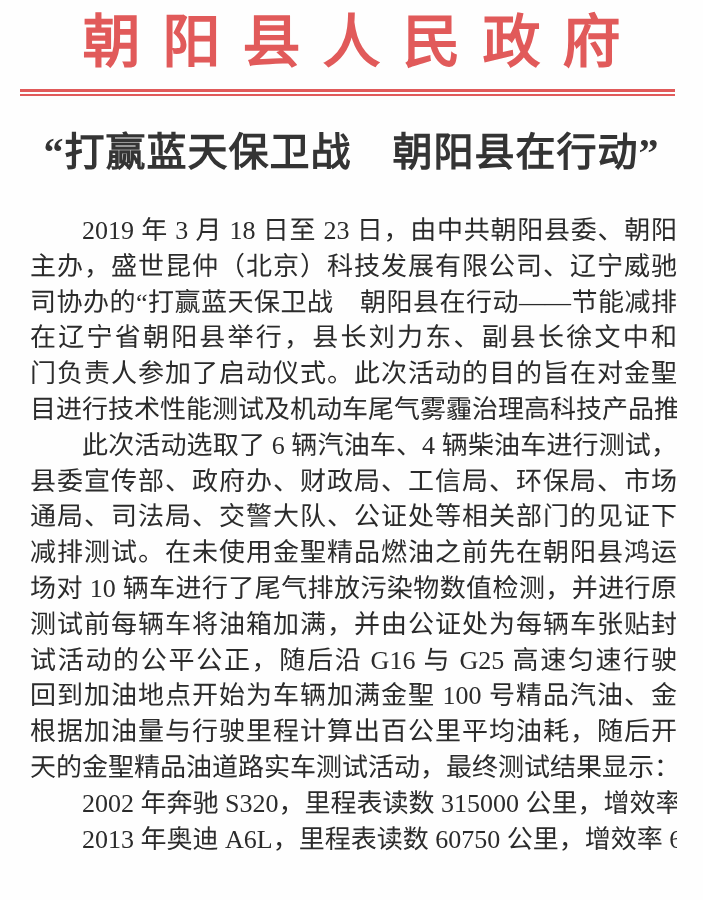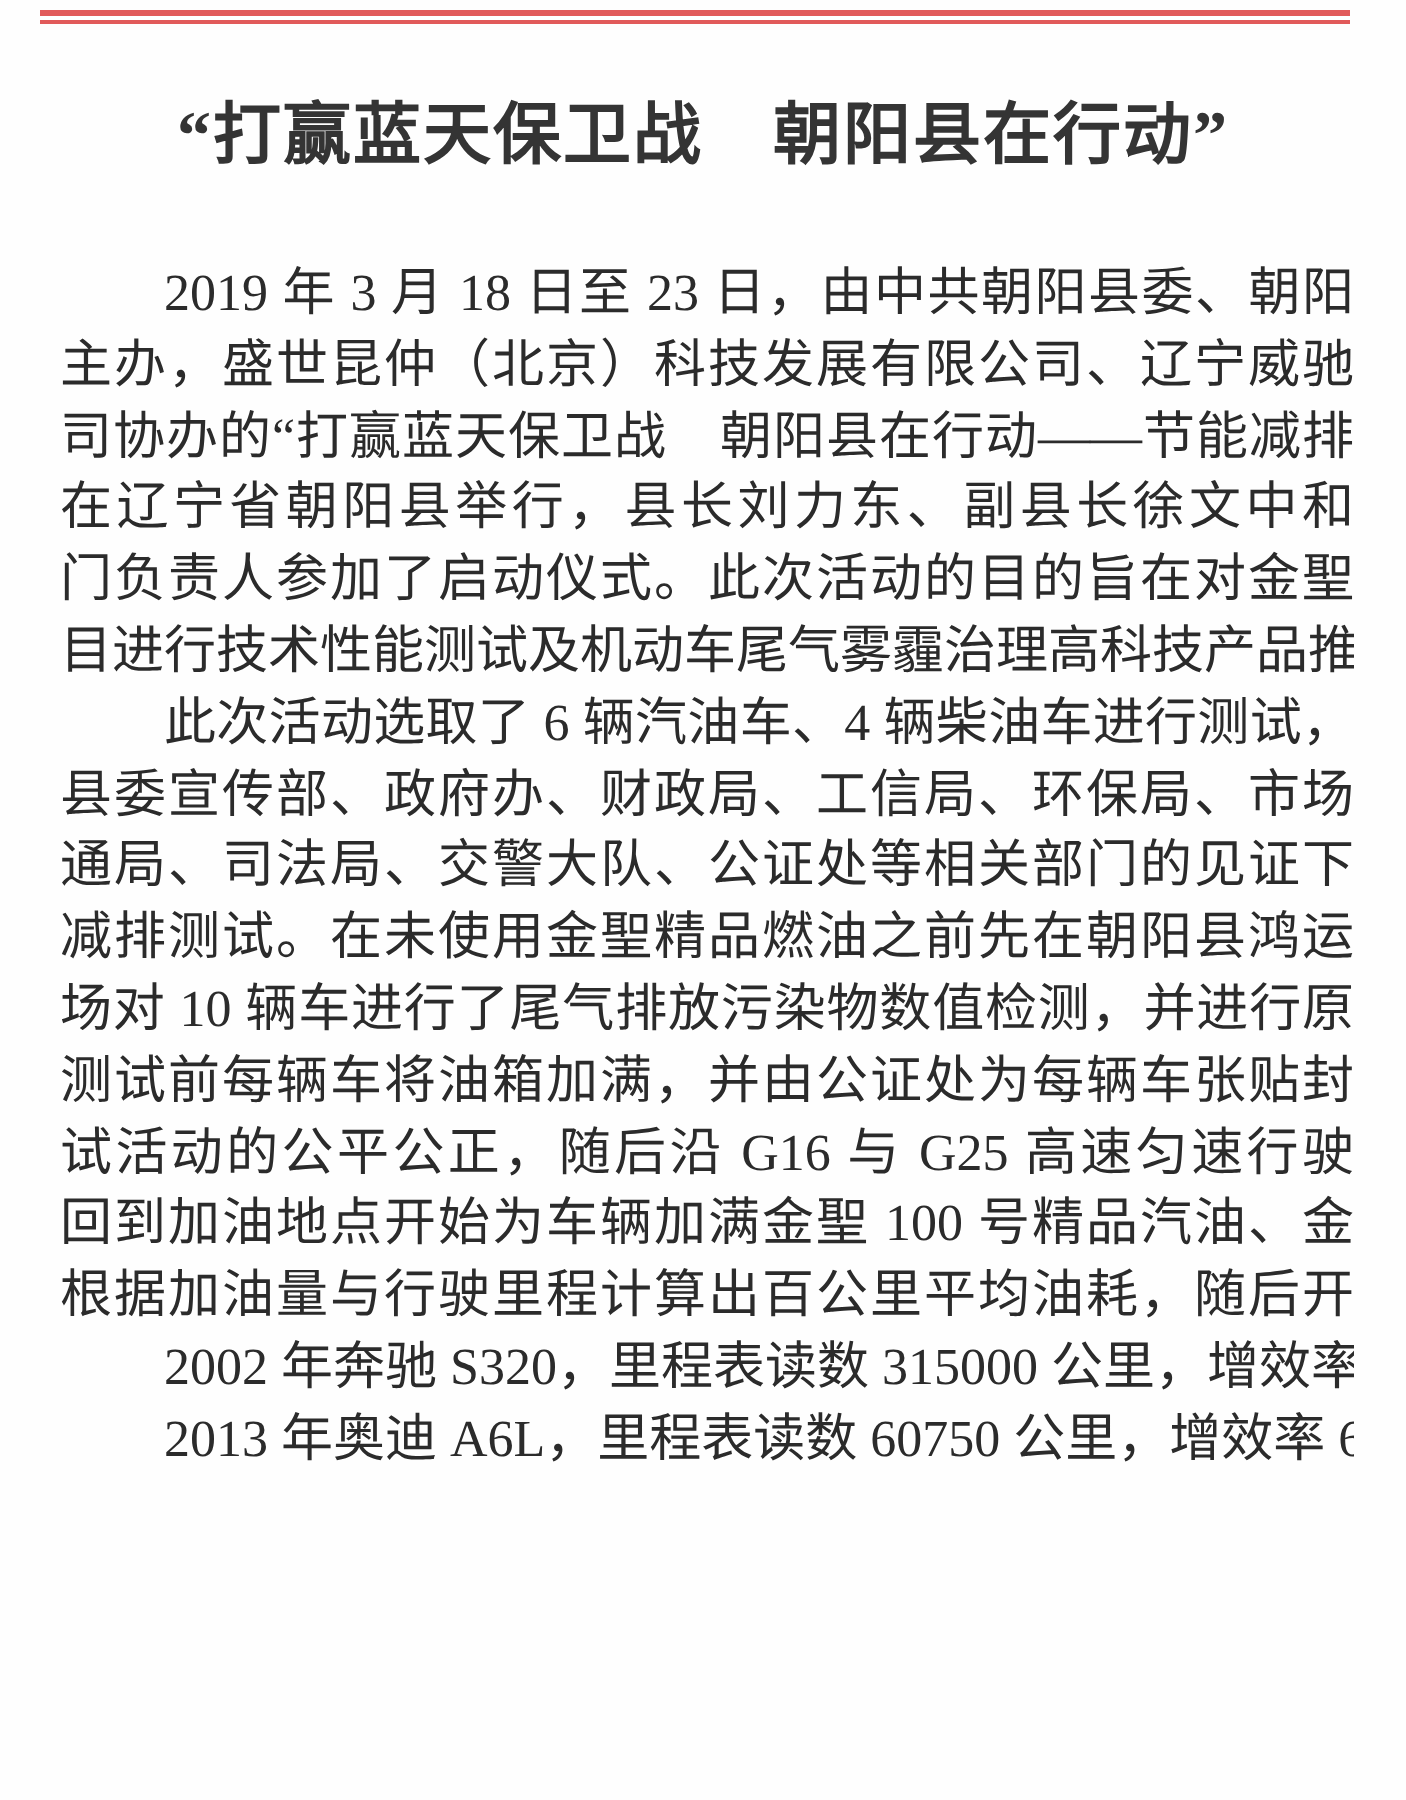--- a/index.html
+++ b/index.html
@@ -38,21 +38,21 @@
     background: transparent;
   }
   .divider .bar-thin {
     height: 2px;
   }
   
   .doc-title {
     margin-top: 36px;
     text-align: center;
     font-weight: 700;
-    font-size: 34px;
+    font-size: 40px;
     line-height: 41px;
     letter-spacing: 1px;
     color: #343434;
     white-space: nowrap;
   }
   
   .doc-body {
     margin-top: 40px;
     padding: 0 26px 0 30px;
     font-size: 26px;
@@ -74,20 +74,21 @@
   }
   .doc-body .line.indent {
     text-indent: 2em;
   }
 </style>
 </head>
 <body>
 
 <div class="page">
 
+  <div class="letterhead accent-text" style="color: rgb(225, 90, 90);">朝阳县人民政府</div>
 
   <div class="divider">
     <div class="bar-thick accent-bg" style="background: rgb(225, 90, 90);"></div>
     <div class="bar-gap"></div>
     <div class="bar-thin accent-bg" style="background: rgb(225, 90, 90);"></div>
   </div>
 
   <div class="doc-title">
     <div>“打赢蓝天保卫战　朝阳县在行动”</div>
   </div>
@@ -101,17 +102,18 @@
       <div class="line last">目进行技术性能测试及机动车尾气雾霾治理高科技产品推广。</div>
       <div class="line indent fill">此次活动选取了 6 辆汽油车、4 辆柴油车进行测试，全程在朝阳</div>
       <div class="line fill">县委宣传部、政府办、财政局、工信局、环保局、市场监管局、交</div>
       <div class="line fill">通局、司法局、交警大队、公证处等相关部门的见证下进行了节能</div>
       <div class="line fill">减排测试。在未使用金聖精品燃油之前先在朝阳县鸿运机动车检测</div>
       <div class="line fill">场对 10 辆车进行了尾气排放污染物数值检测，并进行原始油耗测试，</div>
       <div class="line fill">测试前每辆车将油箱加满，并由公证处为每辆车张贴封条，确保测</div>
       <div class="line fill">试活动的公平公正，随后沿 G16 与 G25 高速匀速行驶 400 公里左右，</div>
       <div class="line fill">回到加油地点开始为车辆加满金聖 100 号精品汽油、金聖精品柴油，</div>
       <div class="line fill">根据加油量与行驶里程计算出百公里平均油耗，随后开始了为期 4</div>
+      <div class="line last">天的金聖精品油道路实车测试活动，最终测试结果显示：</div>
       <div class="line indent last">2002 年奔驰 S320，里程表读数 315000 公里，增效率 19.75%；</div>
       <div class="line indent last">2013 年奥迪 A6L，里程表读数 60750 公里，增效率 67.18%；</div>
     </div>
 
 </div>
 
 </body></html>

